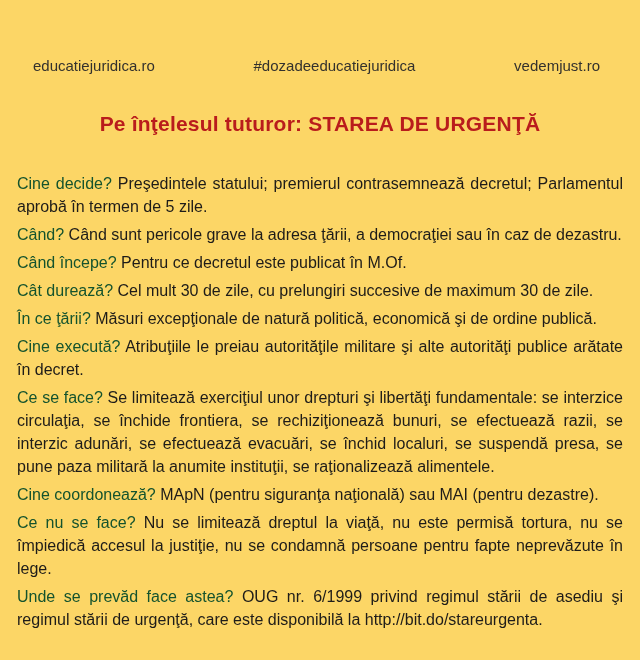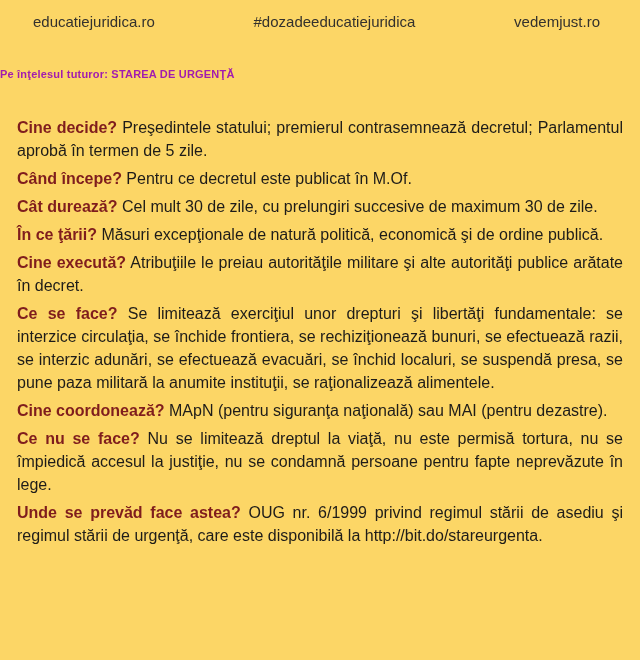--- a/index.html
+++ b/index.html
@@ -11,71 +11,75 @@
     height: 660px;
     background: #fcd666;
     font-family: "Liberation Sans", "DejaVu Sans", sans-serif;
     color: #1e1c19;
     overflow: hidden;
   }
   .page {
     width: 640px;
     height: 514px;
     box-sizing: border-box;
+    margin-top: 44px;
   }
   .header {
     display: flex;
     justify-content: space-between;
     align-items: baseline;
     padding: 13px 40px 0 33px;
     font-size: 15px;
     color: #33312d;
   }
   .header .hlink {
     white-space: nowrap;
   }
   .title {
     margin-top: 38px;
-    font-size: 11px;
+    text-align: center;
+    font-size: 21px;
     font-weight: bold;
     letter-spacing: 0.2px;
-    color: #a21caf;
+    color: #b91c1c;
   }
   .content {
     padding: 36px 17px 0 17px;
   }
   p.qa {
     margin: 0 0 5px 0;
     font-size: 16px;
     line-height: 23px;
     text-align: justify;
   }
   p.qa .q {
-    font-weight: bold;
-    color: #7f1d1d;
+    font-weight: normal;
+    color: #14532d;
   }
 </style>
 </head>
 <body>
 
 <div class="page">
 
   <div class="header">
     <span class="hlink">educatiejuridica.ro</span>
     <span class="hlink">#dozadeeducatiejuridica</span>
     <span class="hlink">vedemjust.ro</span>
   </div>
 
   <div class="title">Pe înţelesul tuturor: STAREA DE URGENŢĂ</div>
 
   <div class="content">
 
     <p class="qa"><span class="q">Cine decide?</span>
       <span class="a">Preşedintele statului; premierul contrasemnează decretul; Parlamentul aprobă în termen de 5 zile.</span></p>
 
+    <p class="qa"><span class="q">Când?</span>
+      <span class="a">Când sunt pericole grave la adresa ţării, a democraţiei sau în caz de dezastru.</span></p>
 
 
     <p class="qa"><span class="q">Când începe?</span>
       <span class="a">Pentru ce decretul este publicat în M.Of.</span></p>
 
     <p class="qa"><span class="q">Cât durează?</span>
       <span class="a">Cel mult 30 de zile, cu prelungiri succesive de maximum 30 de zile.</span></p>
 
     <p class="qa"><span class="q">În ce ţării?</span>
       <span class="a">Măsuri excepţionale de natură politică, economică şi de ordine publică.</span></p>

